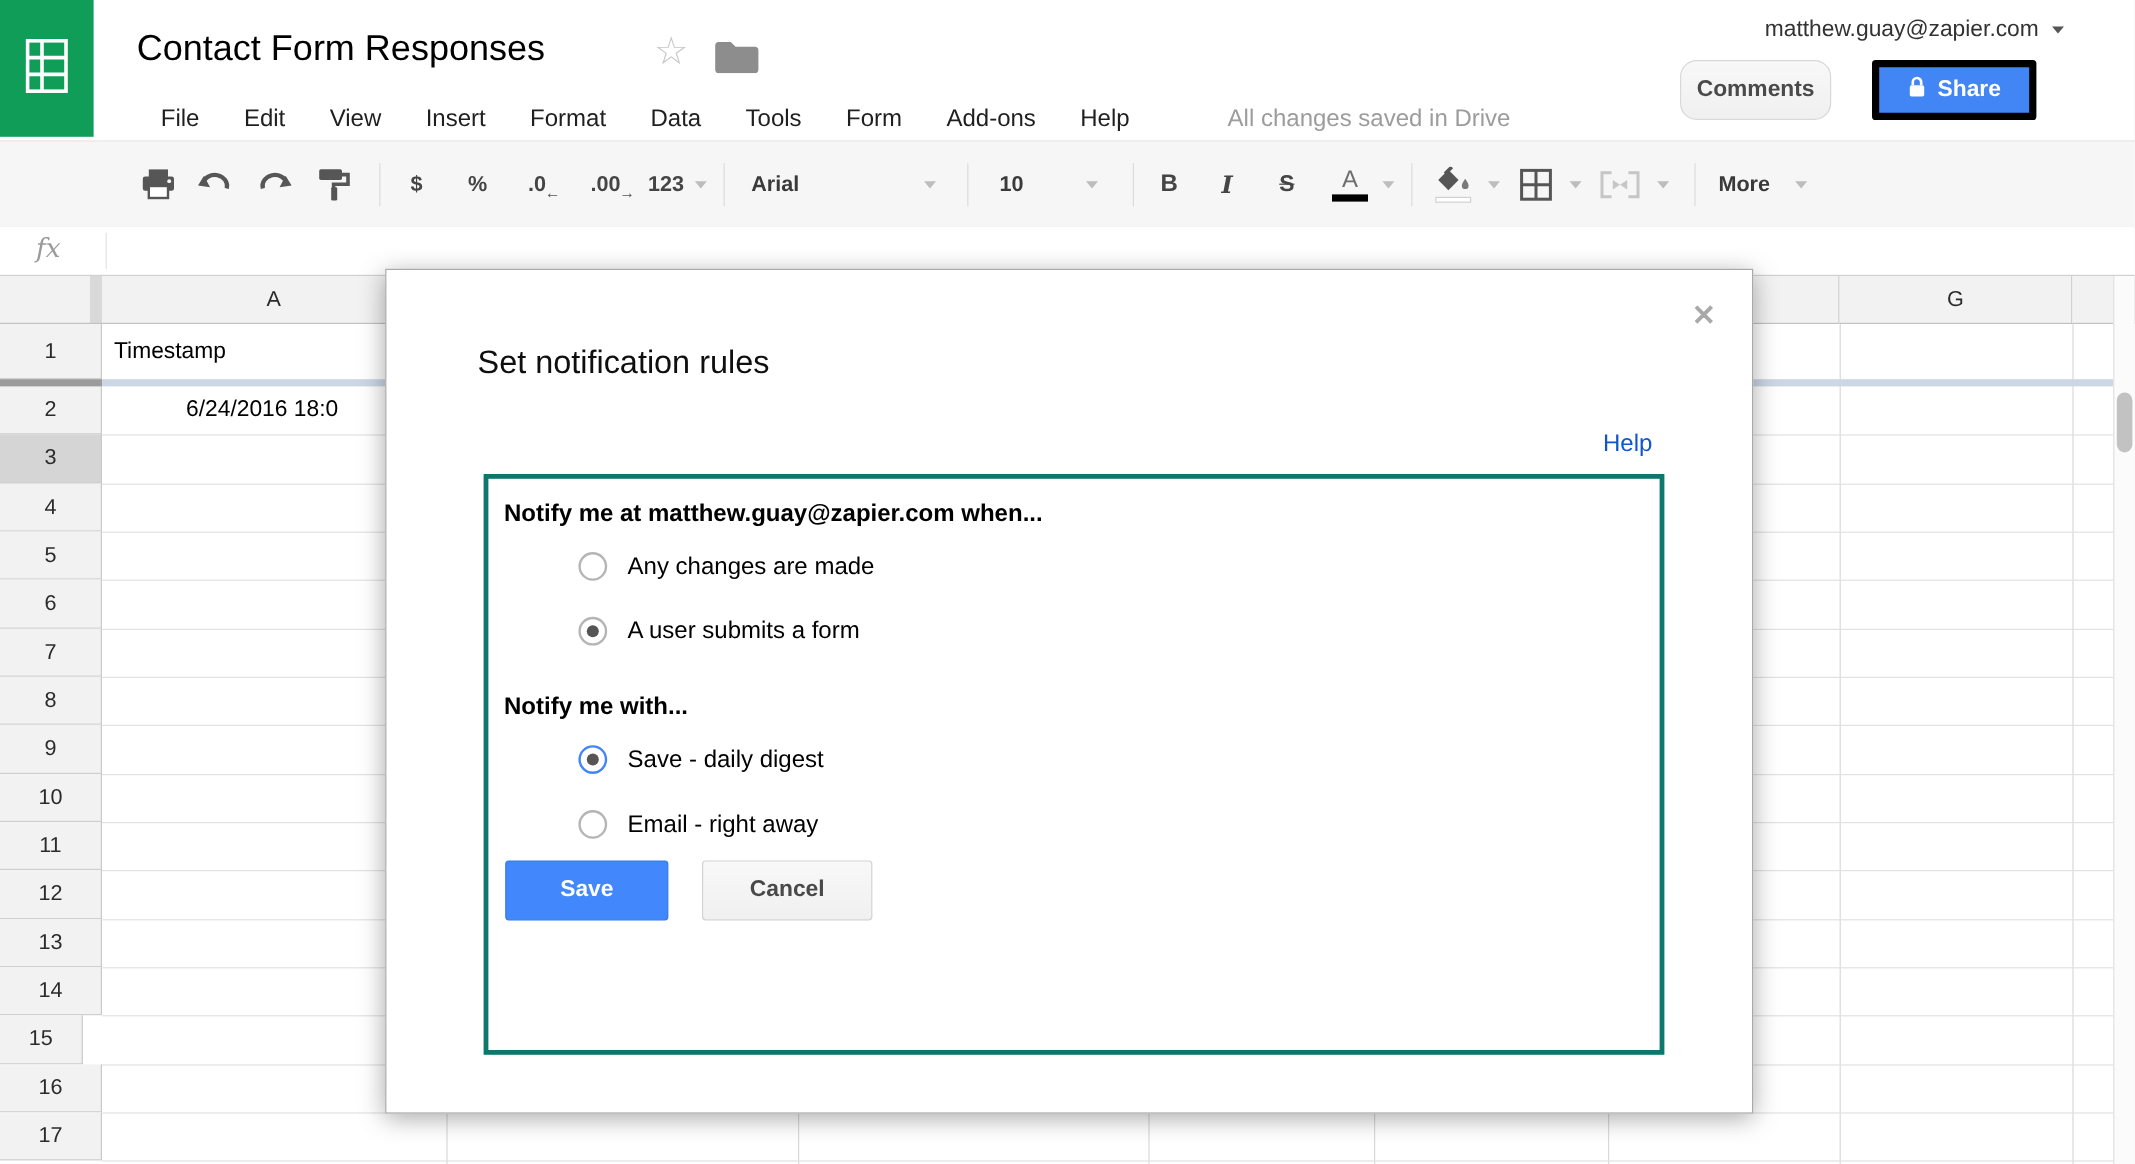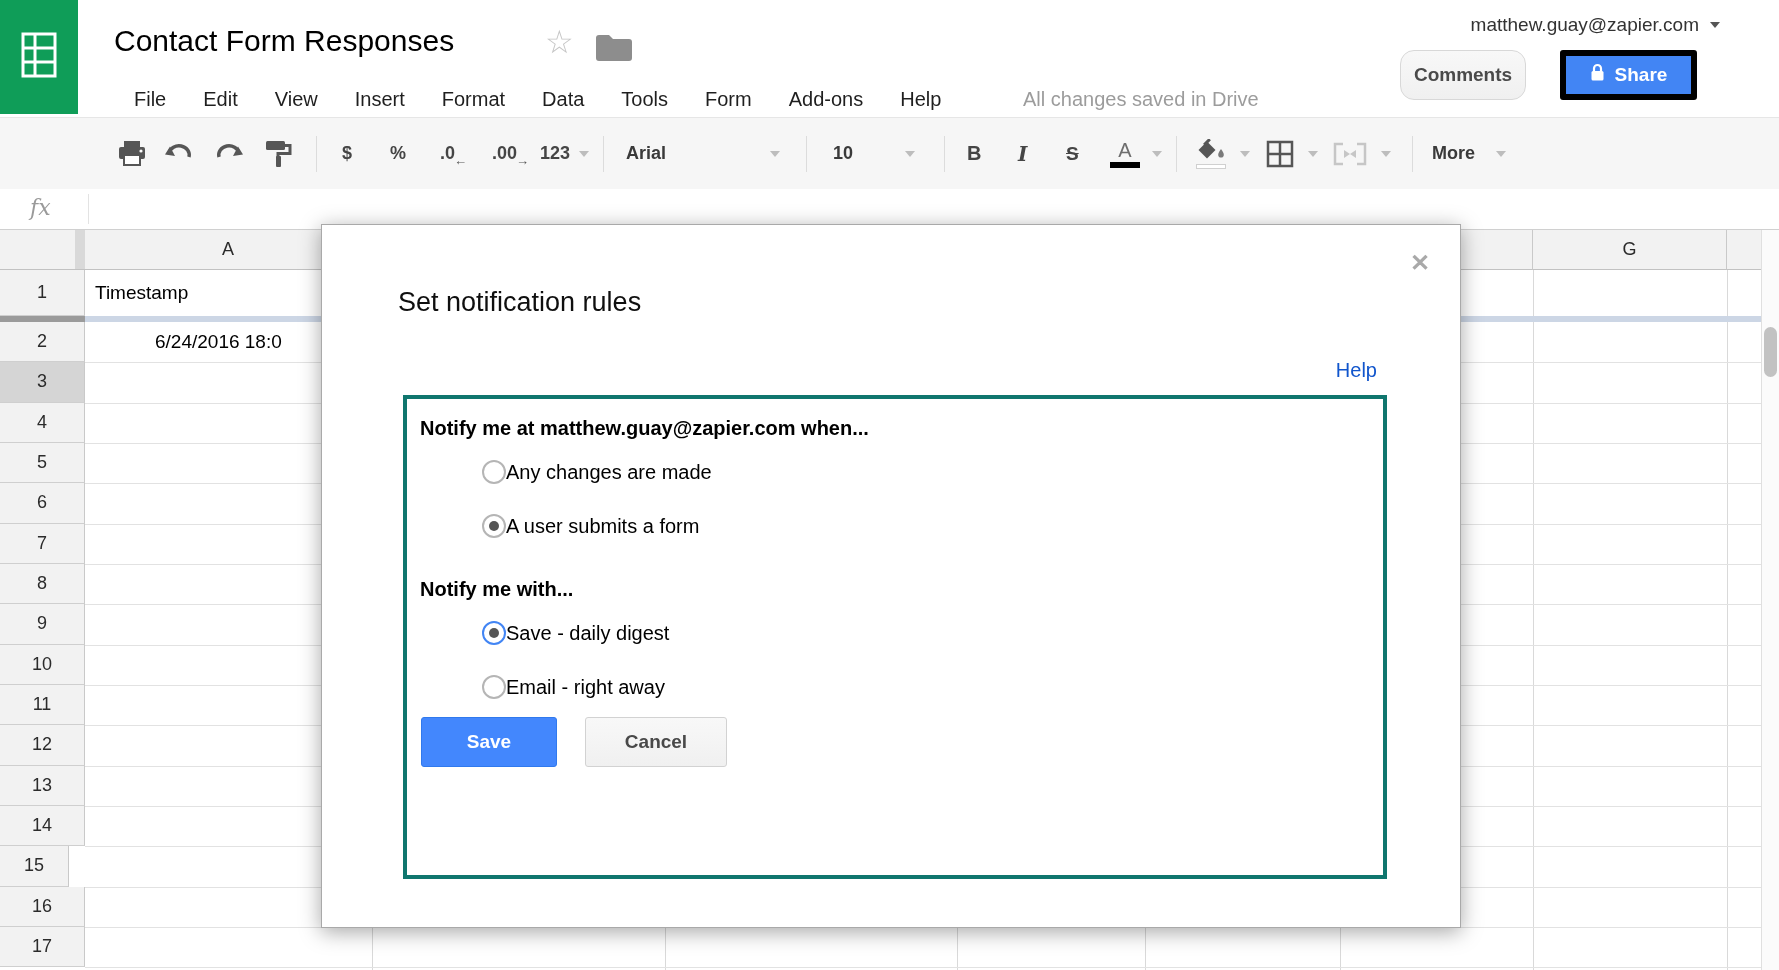--- a/index.html
+++ b/index.html
@@ -63,21 +63,21 @@
 
   
   .dialog{left:321px;top:224px;width:1140px;height:704px;background:#fff;border:1px solid #a9a9a9;
       box-shadow:0 4px 20px rgba(0,0,0,.35);box-sizing:border-box;z-index:20;}
   .dialog-title{position:absolute;left:76px;top:62px;font-size:27px;color:#0f0f0f;}
   .dialog-close{position:absolute;right:30px;top:24px;font-size:24px;font-weight:bold;color:#a9a9a9;cursor:default;}
   .dialog-help{position:absolute;right:83px;top:134px;font-size:20px;color:#1155cc;cursor:pointer;}
   .rulebox{position:absolute;left:81px;top:170px;width:976px;height:476px;border:4px solid #0f766e;box-sizing:content-box;}
   .rb-heading{position:absolute;left:13px;height:28px;display:flex;align-items:center;
       font-size:20px;font-weight:bold;color:#000;white-space:nowrap;}
-  .radio-row{position:absolute;left:75px;height:28px;display:flex;align-items:center;cursor:default;}
+  .radio-row{position:absolute;left:75px;height:28px;display:flex;align-items:center;gap:17px;cursor:default;}
   .radio{width:24px;height:24px;border:2px solid #b5b5b5;border-radius:50%;background:#fff;
       box-sizing:border-box;position:relative;flex:0 0 auto;}
   .radio.selected::after{content:"";position:absolute;left:5px;top:5px;width:10px;height:10px;border-radius:50%;background:#555;}
   .radio.focused{border-color:#4285f4;}
   .radio-label{font-size:20px;color:#000;white-space:nowrap;}
   .btn-save{position:absolute;left:14px;top:318px;width:136px;height:50px;background:#4387fd;border:1px solid #3079ed;
       border-radius:3px;display:flex;align-items:center;justify-content:center;font-size:19px;font-weight:bold;color:#fff;box-sizing:border-box;}
   .btn-cancel{position:absolute;left:178px;top:318px;width:142px;height:50px;background:linear-gradient(#f8f8f8,#f0f0f0);
       border:1px solid #d2d2d2;border-radius:3px;display:flex;align-items:center;justify-content:center;
       font-size:19px;font-weight:bold;color:#494949;box-sizing:border-box;}

